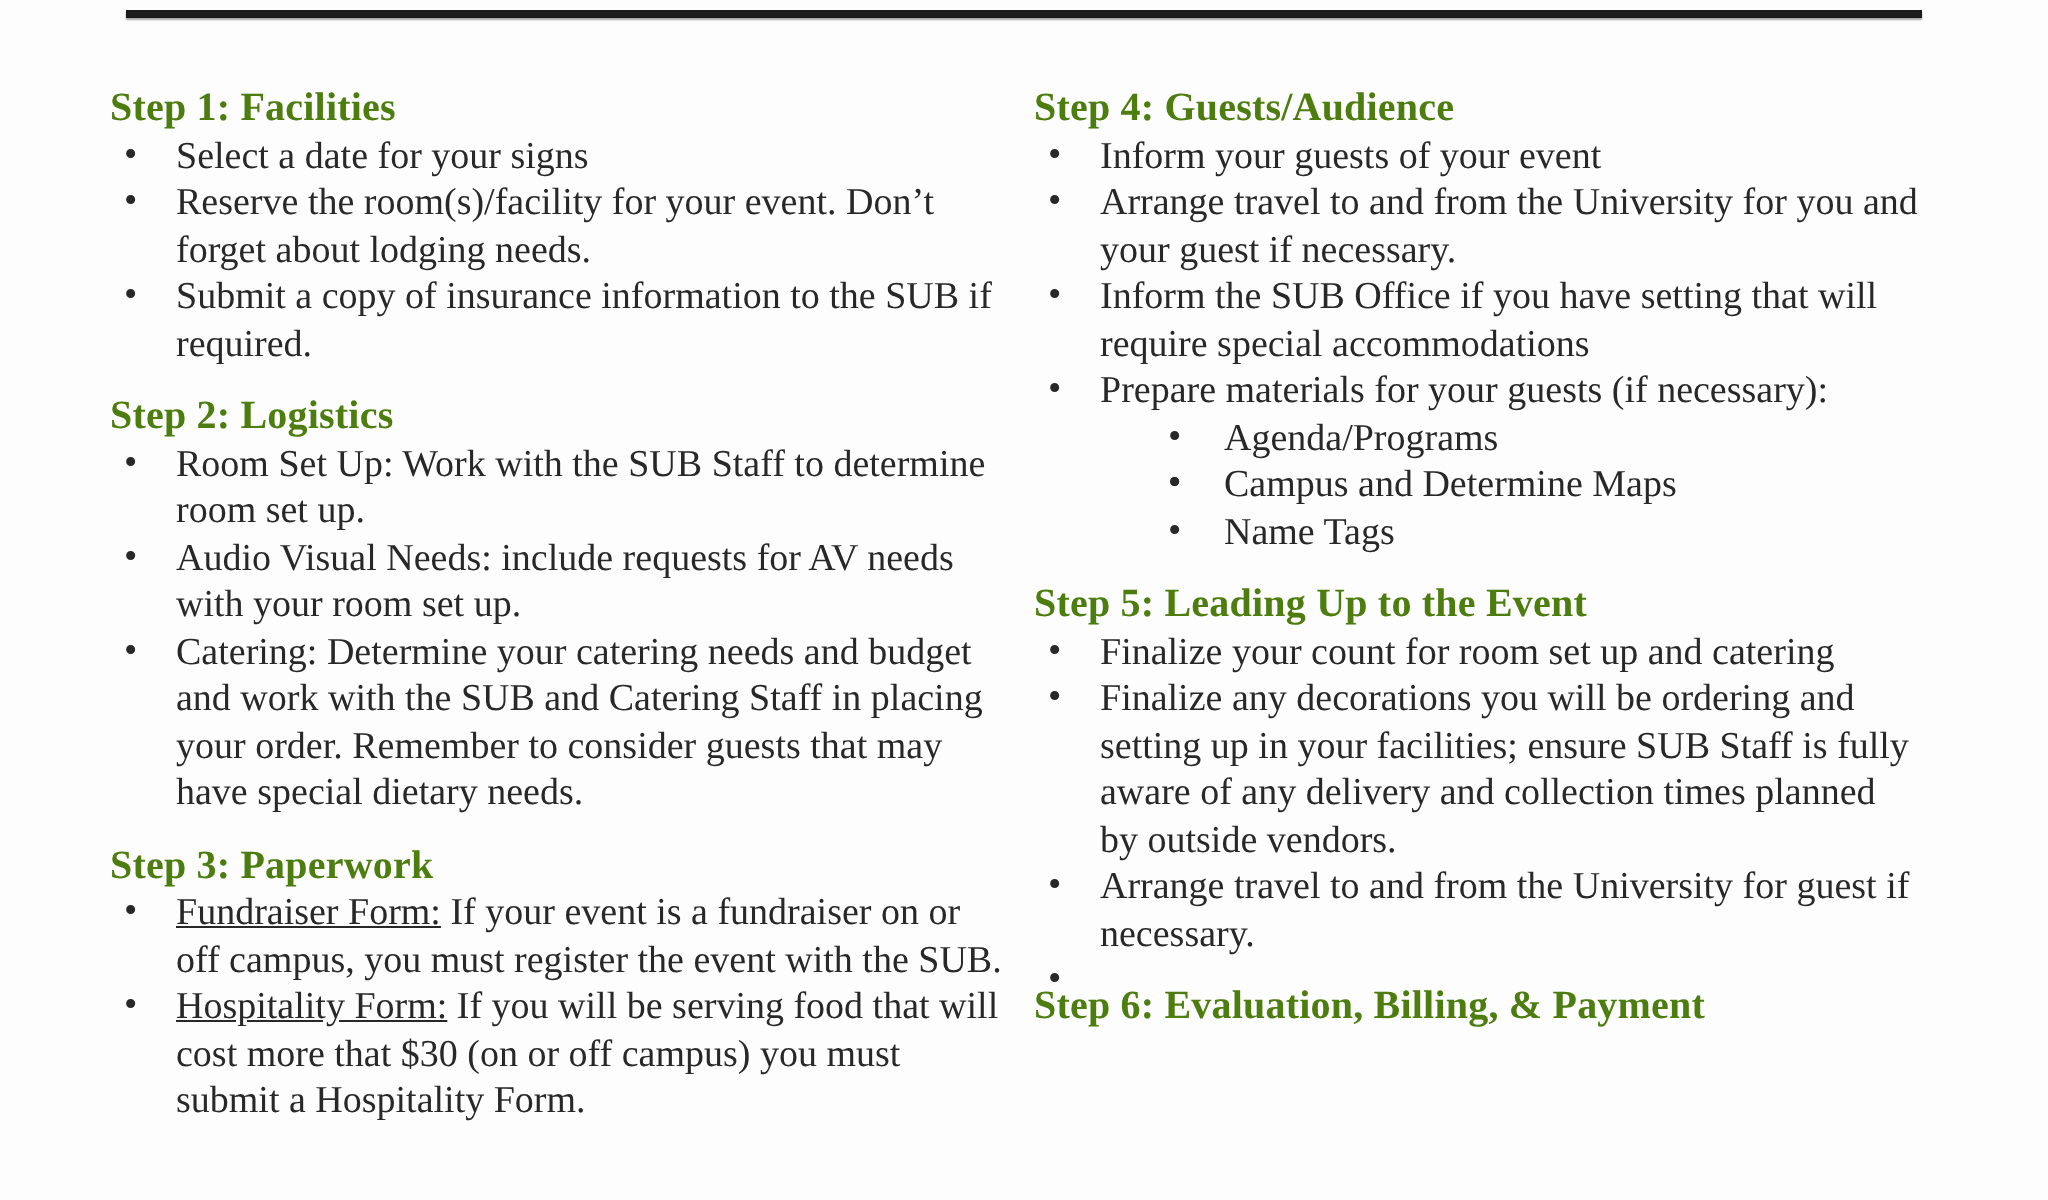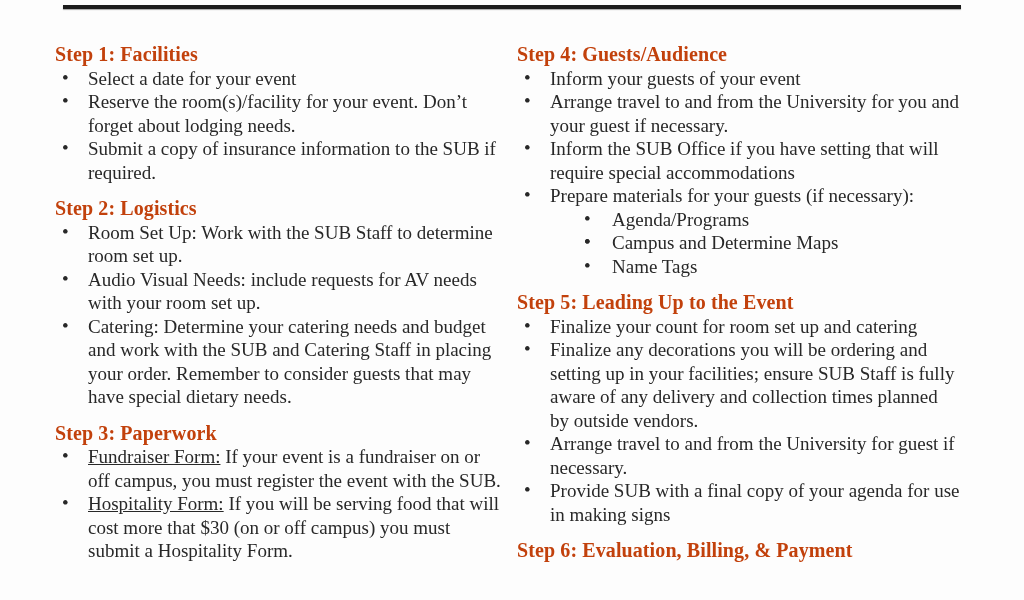--- a/index.html
+++ b/index.html
@@ -31,21 +31,21 @@
   }
   .col { flex: 0 0 auto; }
   .col-left  { width: 448px; margin-right: 14px; }
   .col-right { width: 443px; }
   section { margin: 0; padding: 0; }
   h2.heading {
     font-size: 20px;
     line-height: 23.5px;
     font-weight: bold;
     margin: 13px 0 0 0;
-    color: #c2410c;
+    color: #4d7c0f;
     letter-spacing: 0.1px;
   }
   section:first-child h2.heading { margin-top: 0; }
   ul.blist, ul.slist {
     list-style: none;
     margin: 0; padding: 0;
     font-size: 19px;
     line-height: 23.5px;
   }
   li.bitem {
@@ -70,21 +70,21 @@
 </style>
 </head>
 <body>
 
 <div class="top-rule"></div>
 <div class="page">
     <div class="col col-left">
       <section>
         <h2 class="heading">Step 1: Facilities</h2>
         <ul class="blist">
-          <li class="bitem"><span class="marker">•</span><span class="btext">Select a date for your event</span></li>
+          <li class="bitem"><span class="marker">•</span><span class="btext">Select a date for your signs</span></li>
           <li class="bitem"><span class="marker">•</span><span class="btext">Reserve the room(s)/facility for your event. Don’t forget about lodging needs.</span></li>
           <li class="bitem"><span class="marker">•</span><span class="btext">Submit a copy of insurance information to the SUB if required.</span></li>
         </ul>
       </section>
       <section>
         <h2 class="heading">Step 2: Logistics</h2>
         <ul class="blist">
           <li class="bitem"><span class="marker">•</span><span class="btext">Room Set Up: Work with the SUB Staff to determine room set up.</span></li>
           <li class="bitem"><span class="marker">•</span><span class="btext">Audio Visual Needs: include requests for AV needs with your room set up.</span></li>
           <li class="bitem"><span class="marker">•</span><span class="btext">Catering: Determine your catering needs and budget and work with the SUB and Catering Staff in placing your order.  Remember to consider guests that may have special dietary needs.</span></li>
@@ -112,20 +112,20 @@
               <li class="sitem"><span class="marker">•</span><span class="btext">Name Tags</span></li>
             </ul></li>
         </ul>
       </section>
       <section>
         <h2 class="heading">Step 5: Leading Up to the Event</h2>
         <ul class="blist">
           <li class="bitem"><span class="marker">•</span><span class="btext">Finalize your count for room set up and catering</span></li>
           <li class="bitem"><span class="marker">•</span><span class="btext">Finalize any decorations you will be ordering and setting up in your facilities; ensure SUB Staff is fully aware of any delivery and collection times planned by outside vendors.</span></li>
           <li class="bitem"><span class="marker">•</span><span class="btext">Arrange travel to and from the University for guest if necessary.</span></li>
-          <li class="bitem"><span class="marker">•</span><span class="btext">Provide SUB with a final copy of your agenda for use in making signs</span></li>
+          <li class="bitem"><span class="marker">•</span></li>
         </ul>
       </section>
       <section>
         <h2 class="heading">Step 6: Evaluation, Billing, &amp; Payment</h2>
       </section>
     </div>
   </div>
 
 </body></html>

